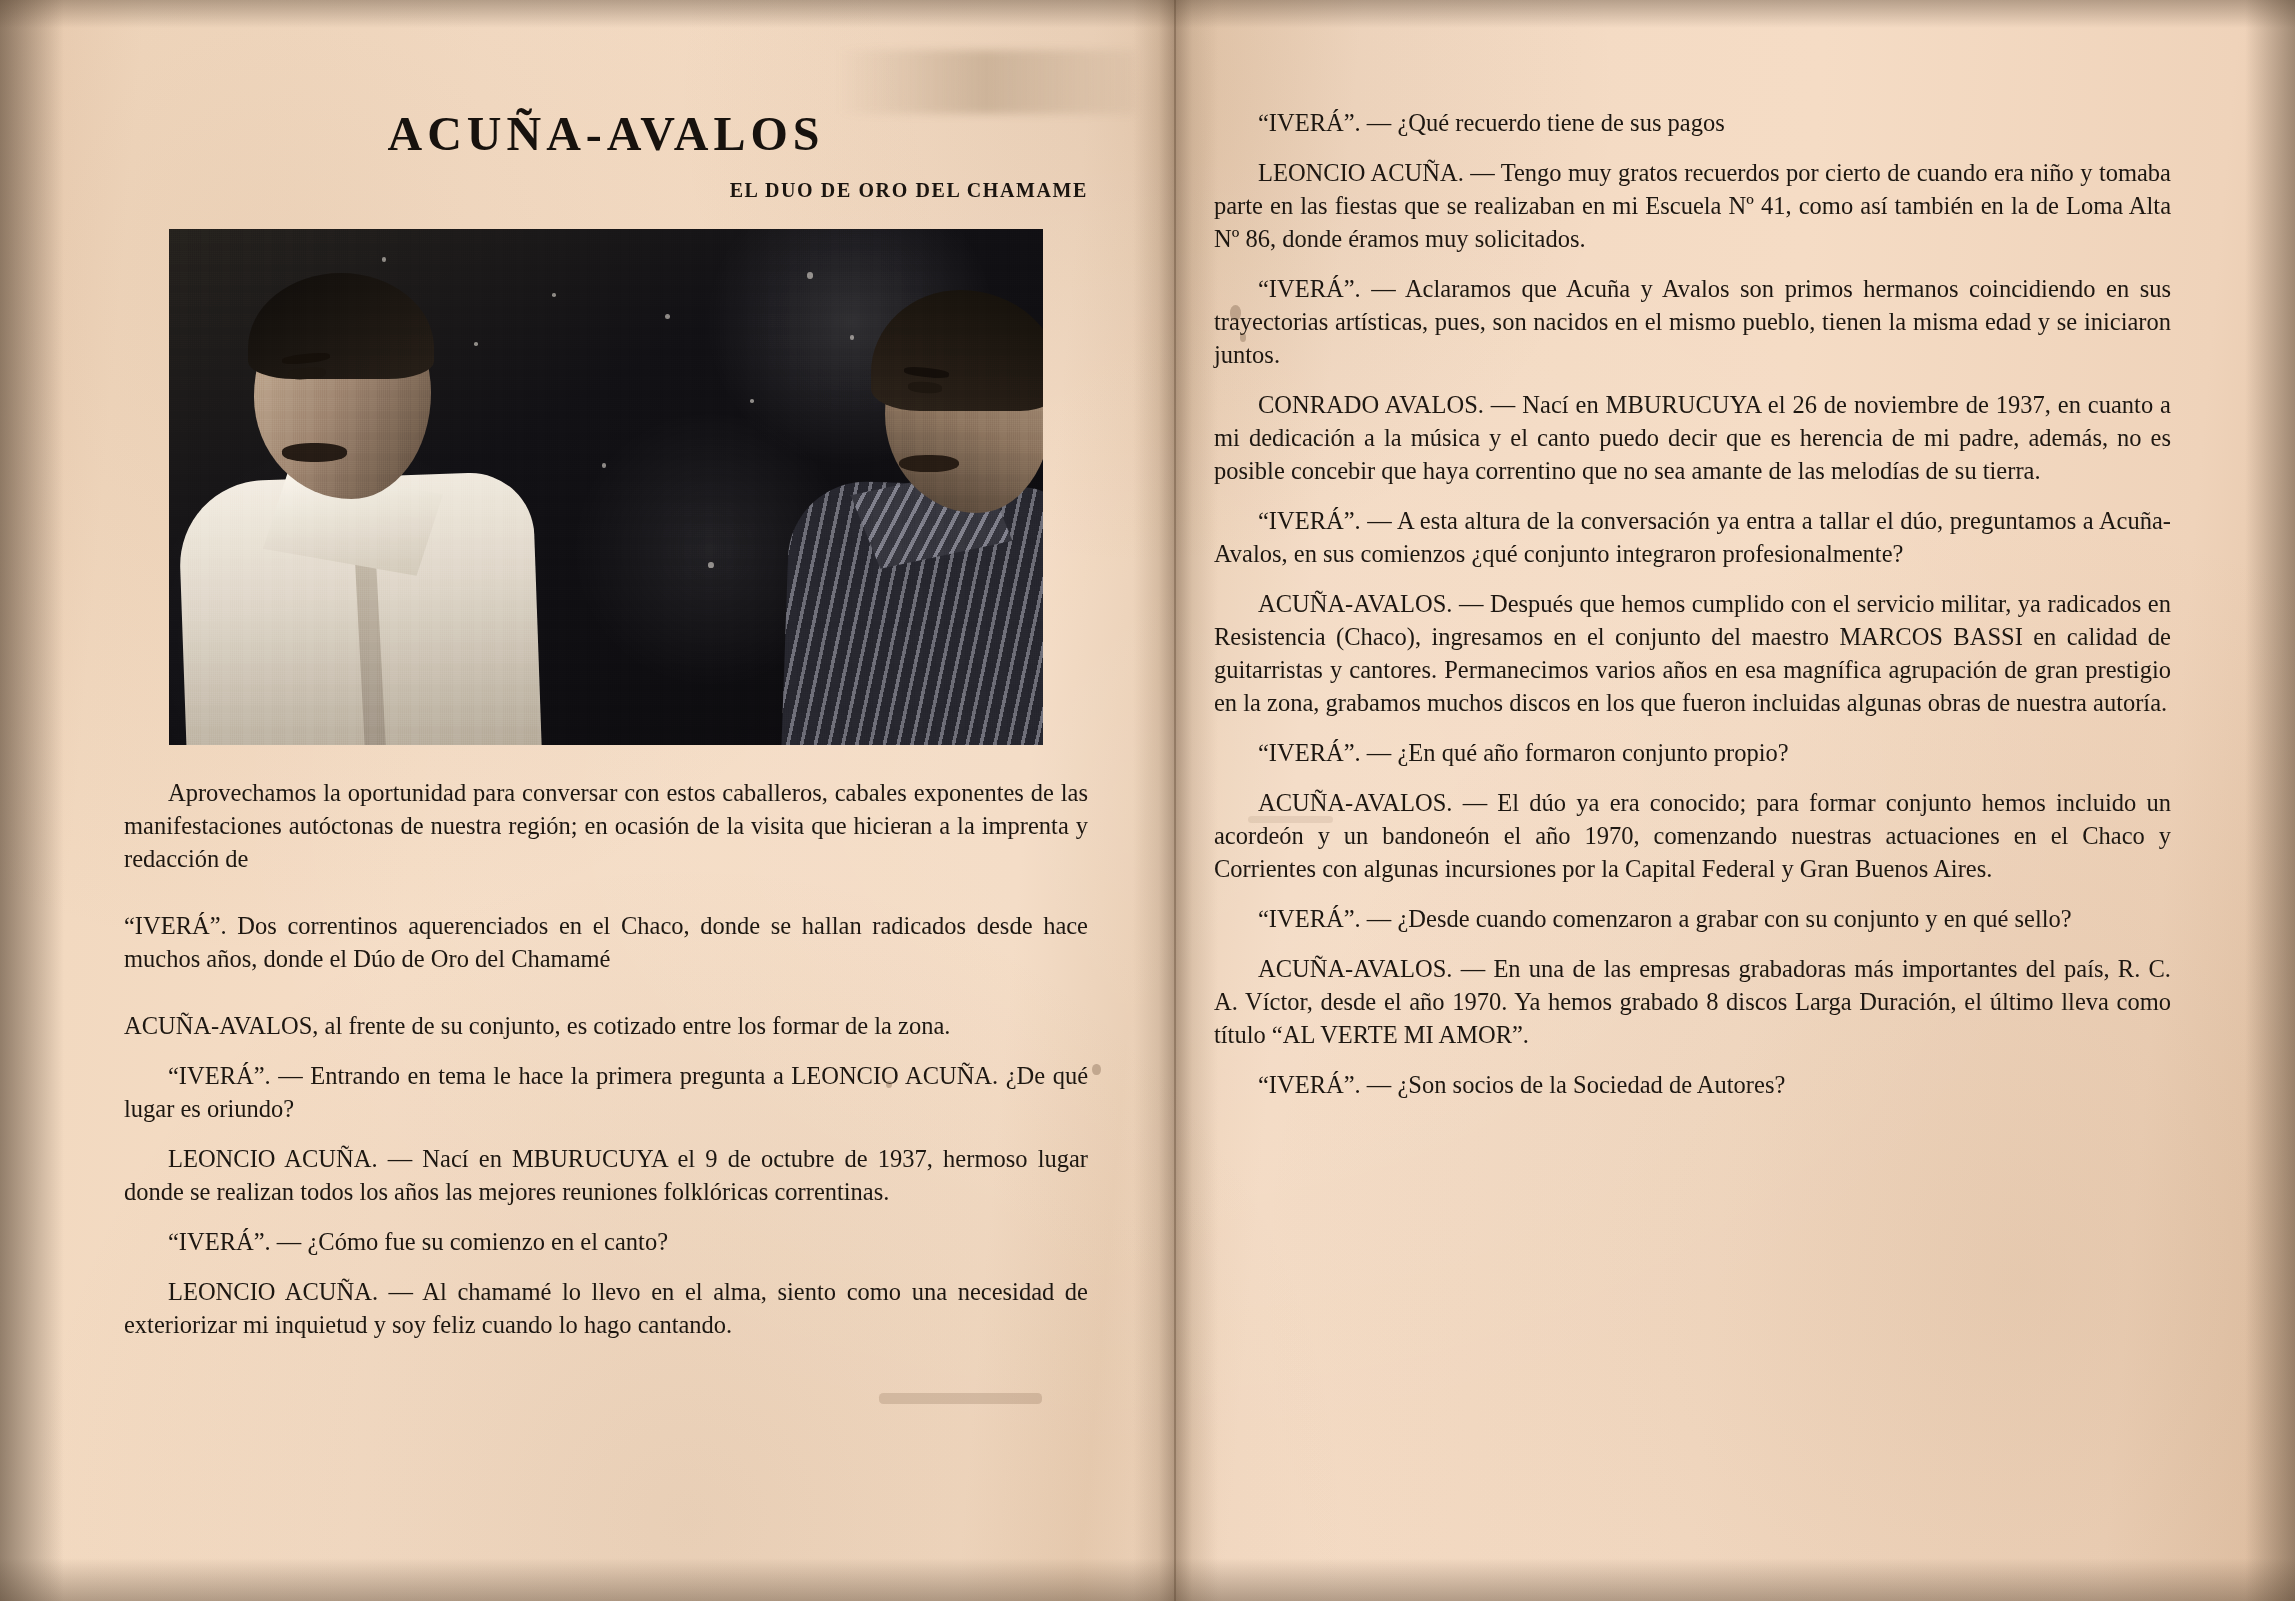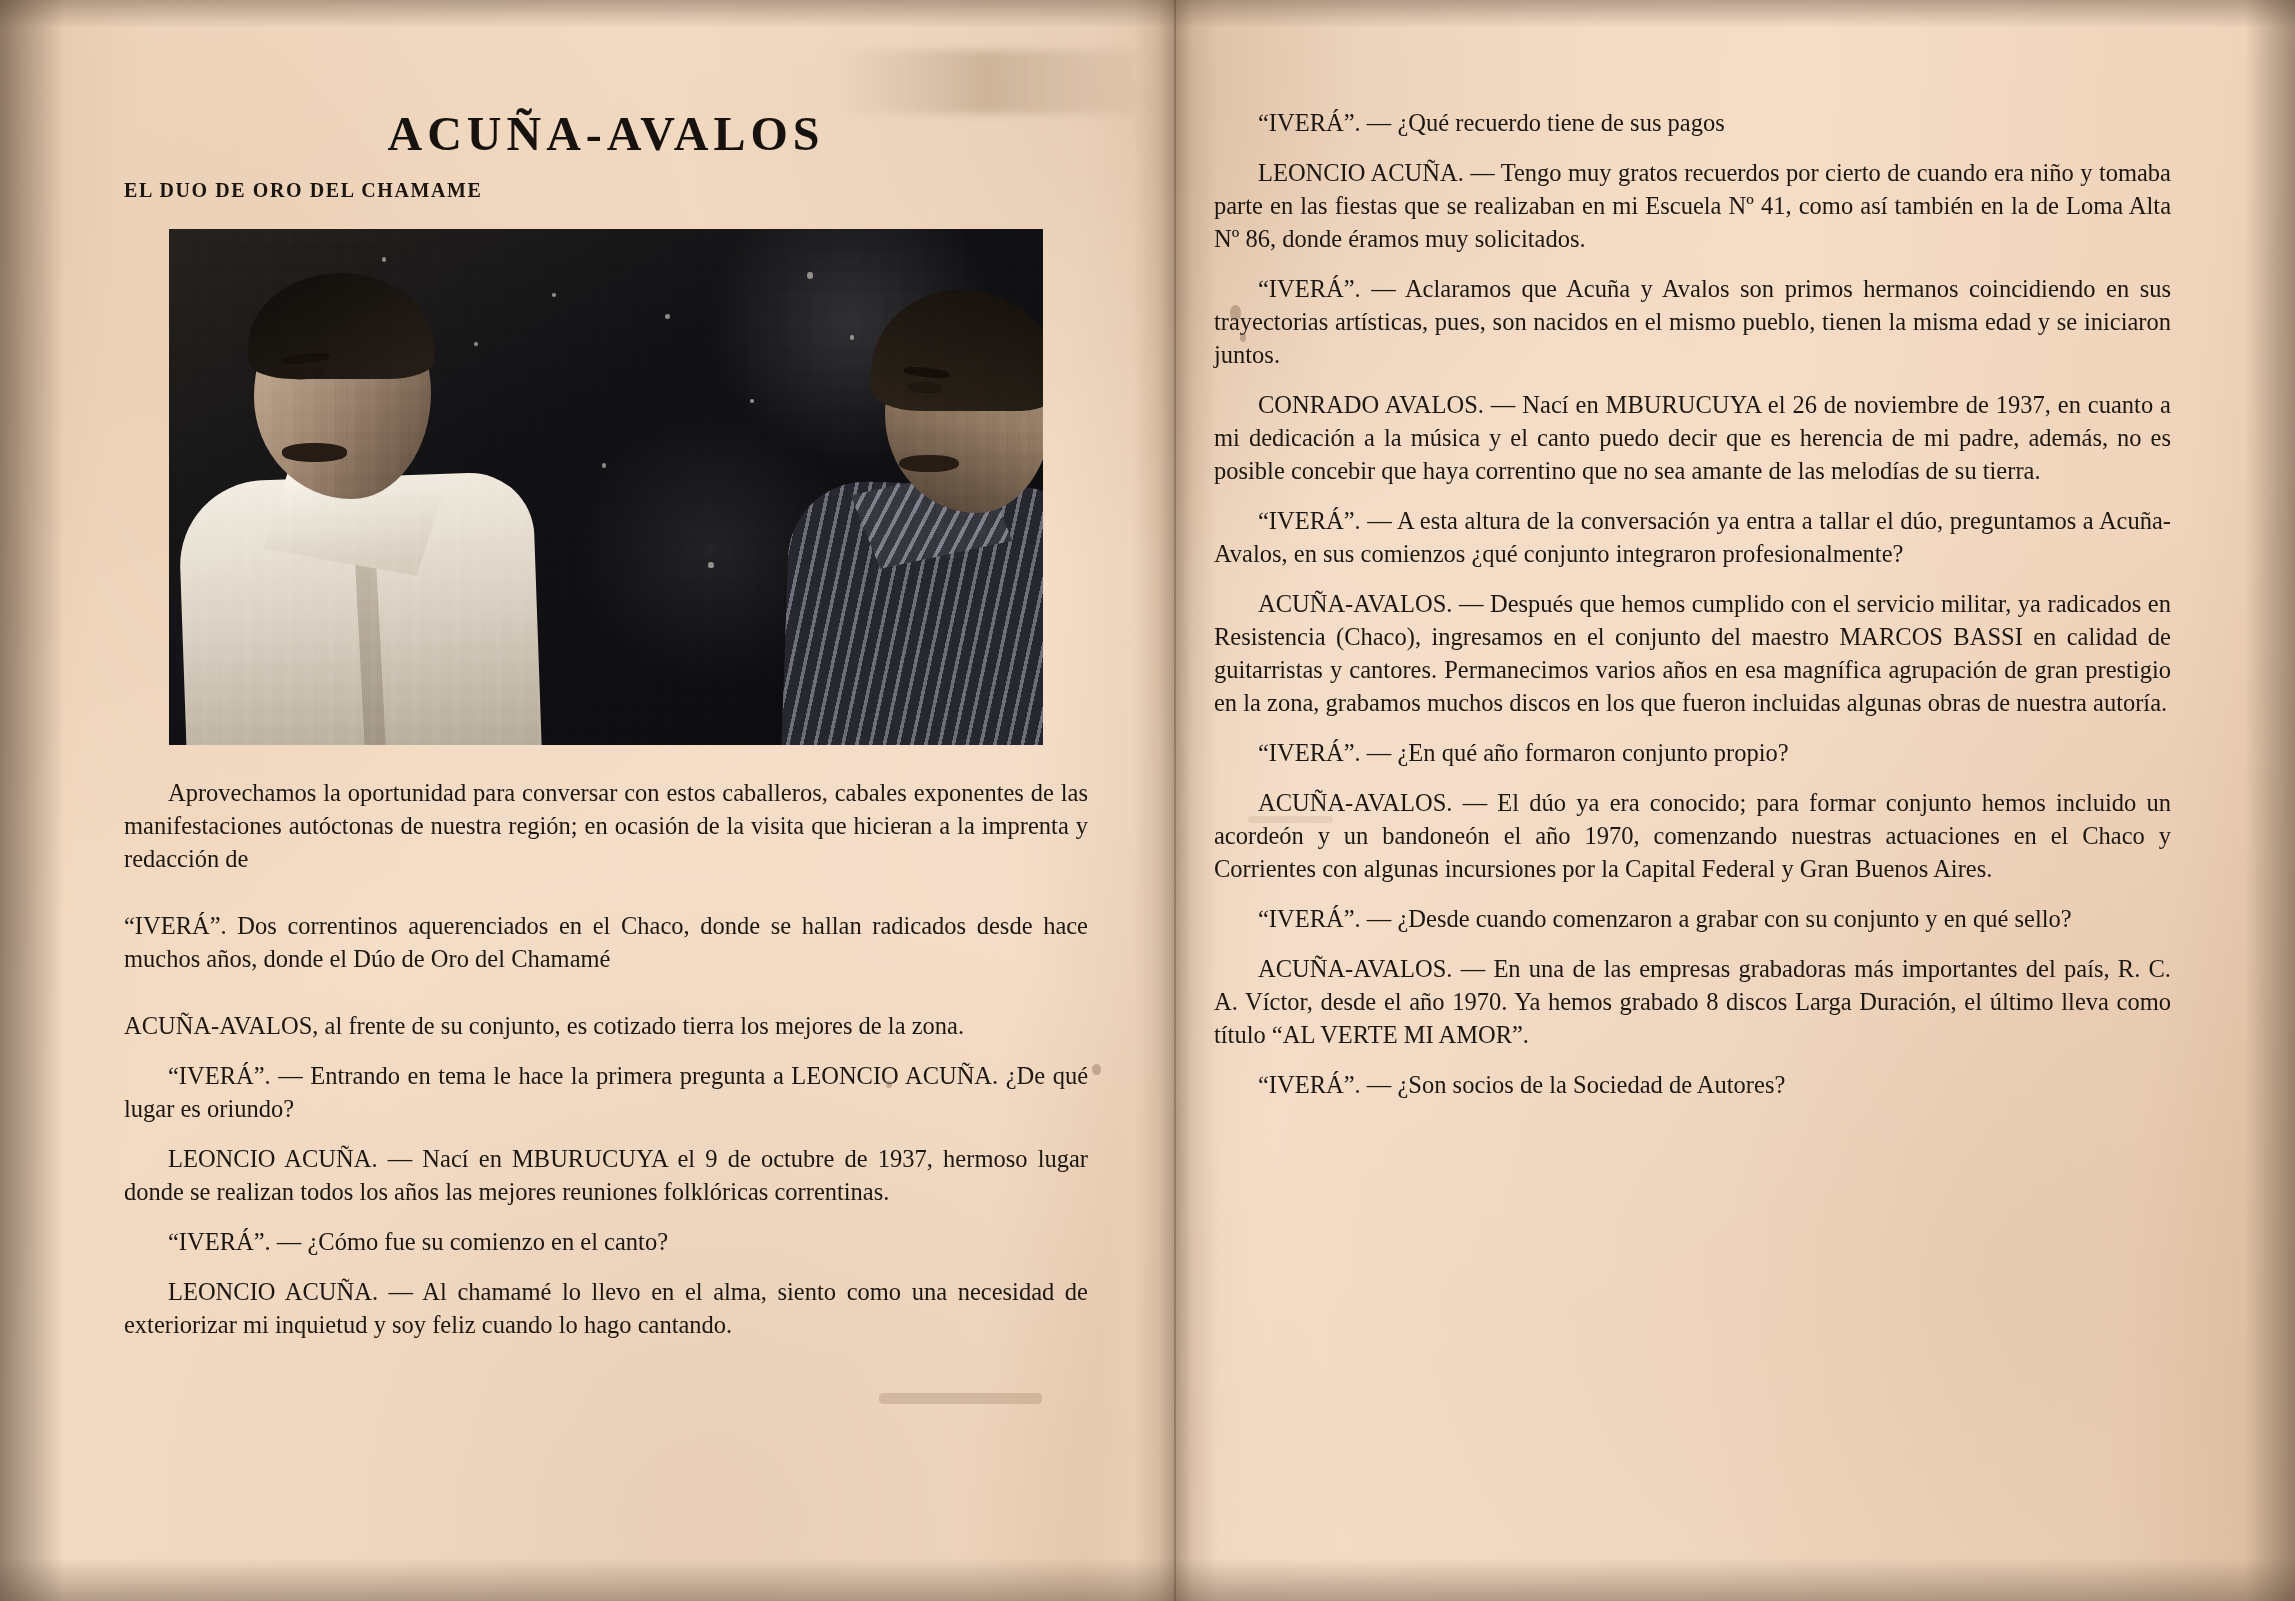--- a/index.html
+++ b/index.html
@@ -105,21 +105,21 @@
     letter-spacing: 5px;
     text-align: center;
     margin: 0 0 18.4px 0;
     color: #17120e;
   }
   .subhead {
     font-family: "Liberation Serif", serif;
     font-weight: bold;
     font-size: 20px;
     letter-spacing: 1.6px;
-    text-align: left;
+    text-align: right;
     margin: 0 0 27px 0;
     color: #1b1510;
   }
 
   
   .photo {
     position: relative;
     width: 874px;
     height: 516px;
     margin: 0 auto 31px auto;
@@ -344,21 +344,21 @@
         <div class="man-r-hair"></div>
         <div class="man-r-brow"></div>
         <div class="man-r-eye"></div>
         <div class="man-r-mouth"></div>
 
         <div class="grain"></div>
       </div>
 
       <p class="body indent">Aprovechamos la oportunidad para conversar con estos caballeros, cabales exponentes de las manifestaciones autóctonas de nuestra región; en ocasión de la visita que hicieran a la imprenta y redacción de</p>
       <p class="body noindent">“IVERÁ”. Dos correntinos aquerenciados en el Chaco, donde se hallan radicados desde hace muchos años, donde el Dúo de Oro del Chamamé</p>
-      <p class="body noindent">ACUÑA-AVALOS, al frente de su conjunto, es cotizado tierra los mejores de la zona.</p>
+      <p class="body noindent">ACUÑA-AVALOS, al frente de su conjunto, es cotizado entre los formar de la zona.</p>
       <p class="body indent">“IVERÁ”. — Entrando en tema le hace la primera pregunta a LEONCIO ACUÑA. ¿De qué lugar es oriundo?</p>
       <p class="body indent">LEONCIO ACUÑA. — Nací en MBURUCUYA el 9 de octubre de 1937, hermoso lugar donde se realizan todos los años las mejores reuniones folklóricas correntinas.</p>
       <p class="body indent">“IVERÁ”. — ¿Cómo fue su comienzo en el canto?</p>
       <p class="body indent">LEONCIO ACUÑA. — Al chamamé lo llevo en el alma, siento como una necesidad de exteriorizar mi inquietud y soy feliz cuando lo hago cantando.</p>
 
     </div>
   </div>
 
   <div class="page page-right">
     <div class="col col-right">

